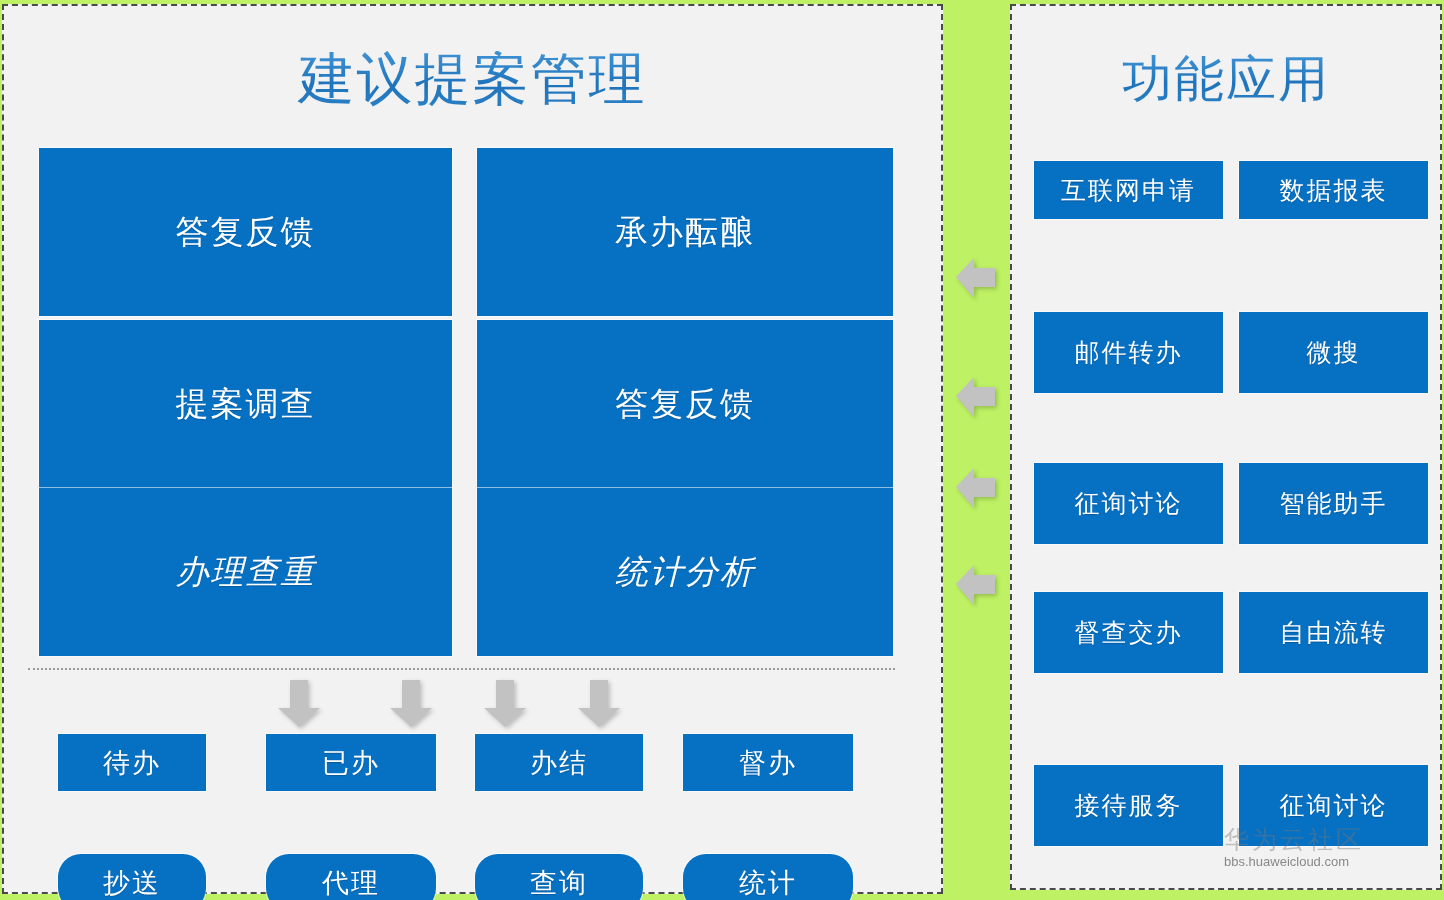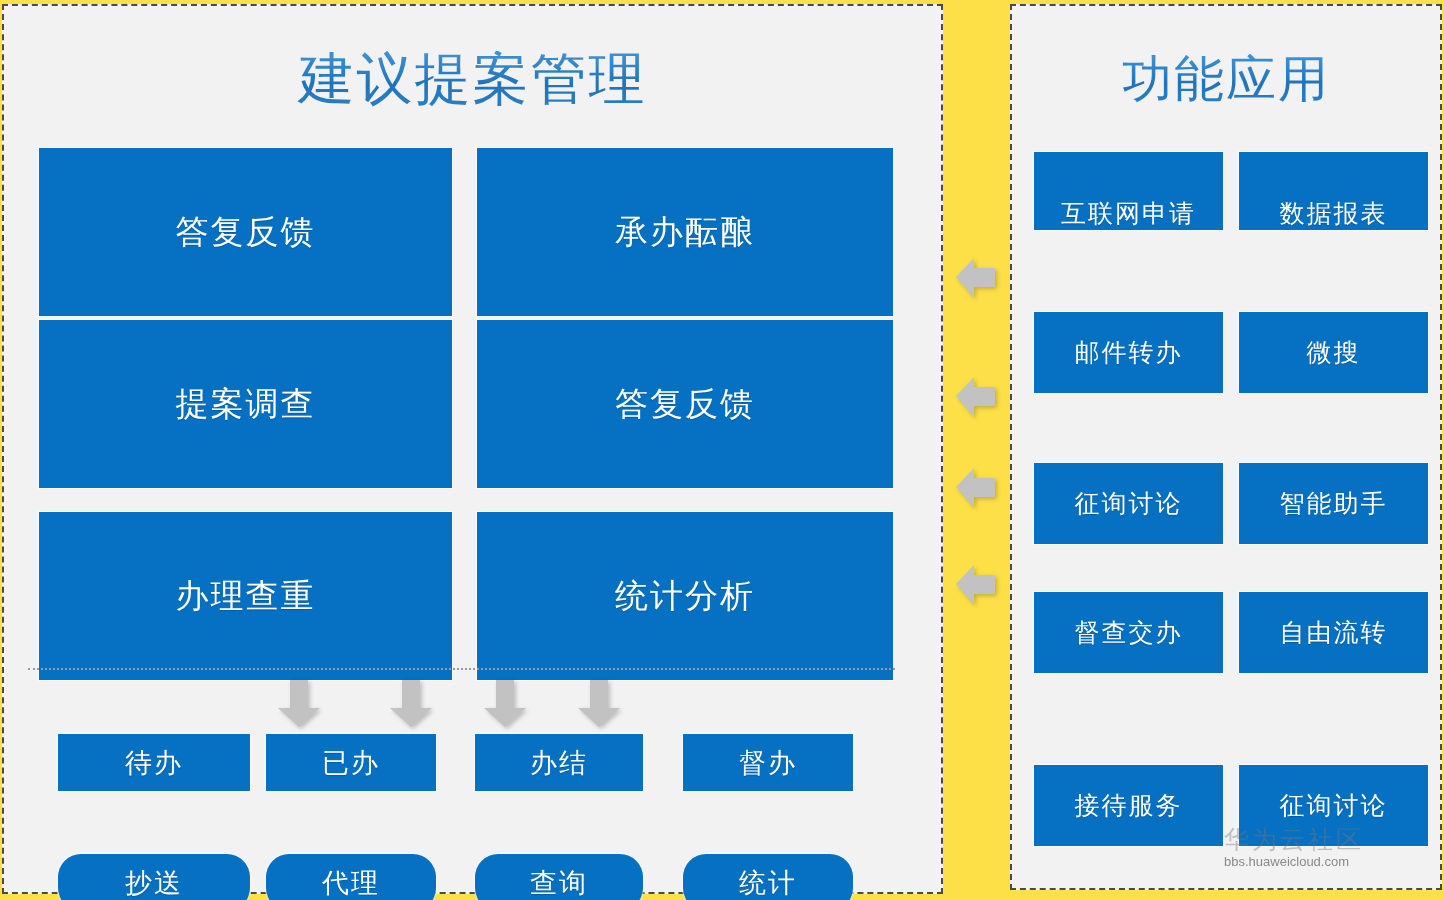--- a/index.html
+++ b/index.html
@@ -12,21 +12,21 @@
     height: 900px;
     font-family: "Liberation Sans", "DejaVu Sans", sans-serif;
     overflow: hidden;
     position: relative;
   }
 
   #stage {
     position: relative;
     width: 1444px;
     height: 900px;
-    background: #fde047;
+    background: #bef264;
   }
 
   
   .panel {
     position: absolute;
     background: #f2f2f2;
     border: 2px dashed #4a4a4a;
     box-sizing: border-box;
   }
   #left-panel  { left: 2px;    top: 4px;  width: 941px;  height: 890px; }
@@ -65,44 +65,44 @@
   }
   .tile-lg { font-size: 33px; }
   .tile-sm { font-size: 27px; }
   .tile-rt { font-size: 25px; }
 
   
   .col-a { left: 39px;  width: 413px; }
   .col-b { left: 477px; width: 416px; text-align: right; }
   .row-1 { top: 148px; height: 168px; }
   .row-2 { top: 320px; height: 168px; }
-  .row-3 { top: 512px; height: 168px; }
+  .row-3 { top: 488px; height: 168px; font-style: italic; }
 
   
   #divider {
     position: absolute;
     left: 28px;
     top: 668px;
     width: 867px;
     height: 0;
     border-top: 2px dotted #9a9a9a;
   }
 
   
-  .b-c1 { left: 58px;  width: 192px; }
+  .b-c1 { left: 58px;  width: 148px; }
   .b-c2 { left: 266px; width: 170px; }
   .b-c3 { left: 475px; width: 168px; }
   .b-c4 { left: 683px; width: 170px; }
   .b-r1 { top: 734px; height: 57px; }
   .b-r2 { top: 854px; height: 57px; border-radius: 23px; }
 
   
   .r-c1 { left: 1034px; width: 189px; }
   .r-c2 { left: 1239px; width: 189px; }
-  .r-r1 { top: 152px; height: 78px; align-items: flex-end; }
+  .r-r1 { top: 161px; height: 58px; }
   .r-r2 { top: 312px; height: 81px; }
   .r-r3 { top: 463px; height: 81px; }
   .r-r4 { top: 592px; height: 81px; }
   .r-r5 { top: 765px; height: 81px; }
 
   
   .arrow {
     position: absolute;
     filter: drop-shadow(2px 2px 2px rgba(0,0,0,0.22));
   }

